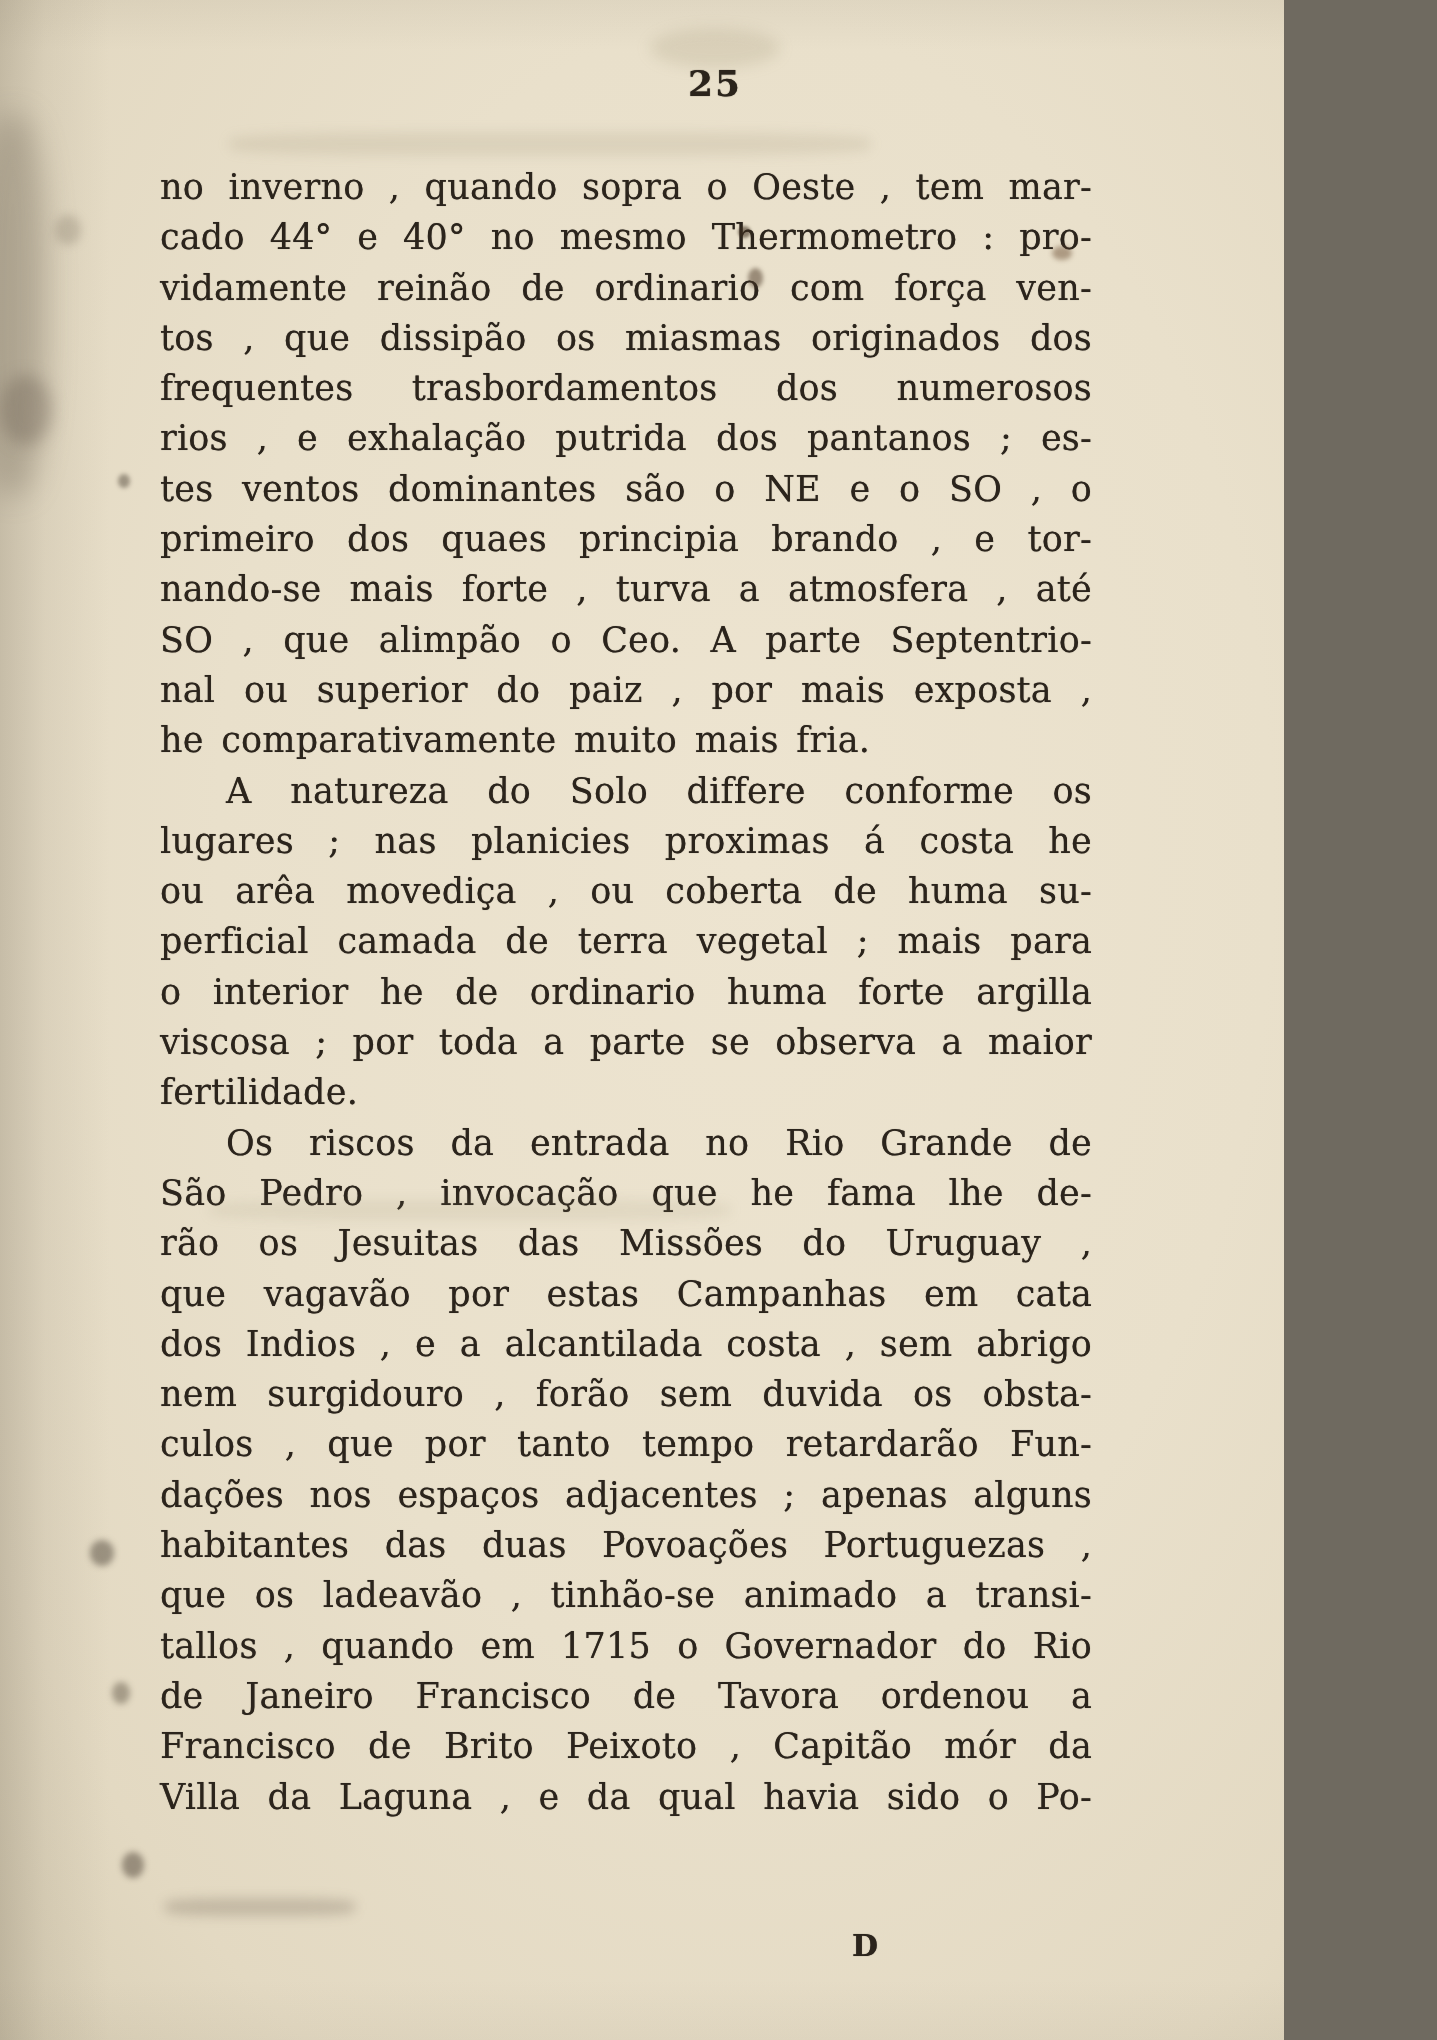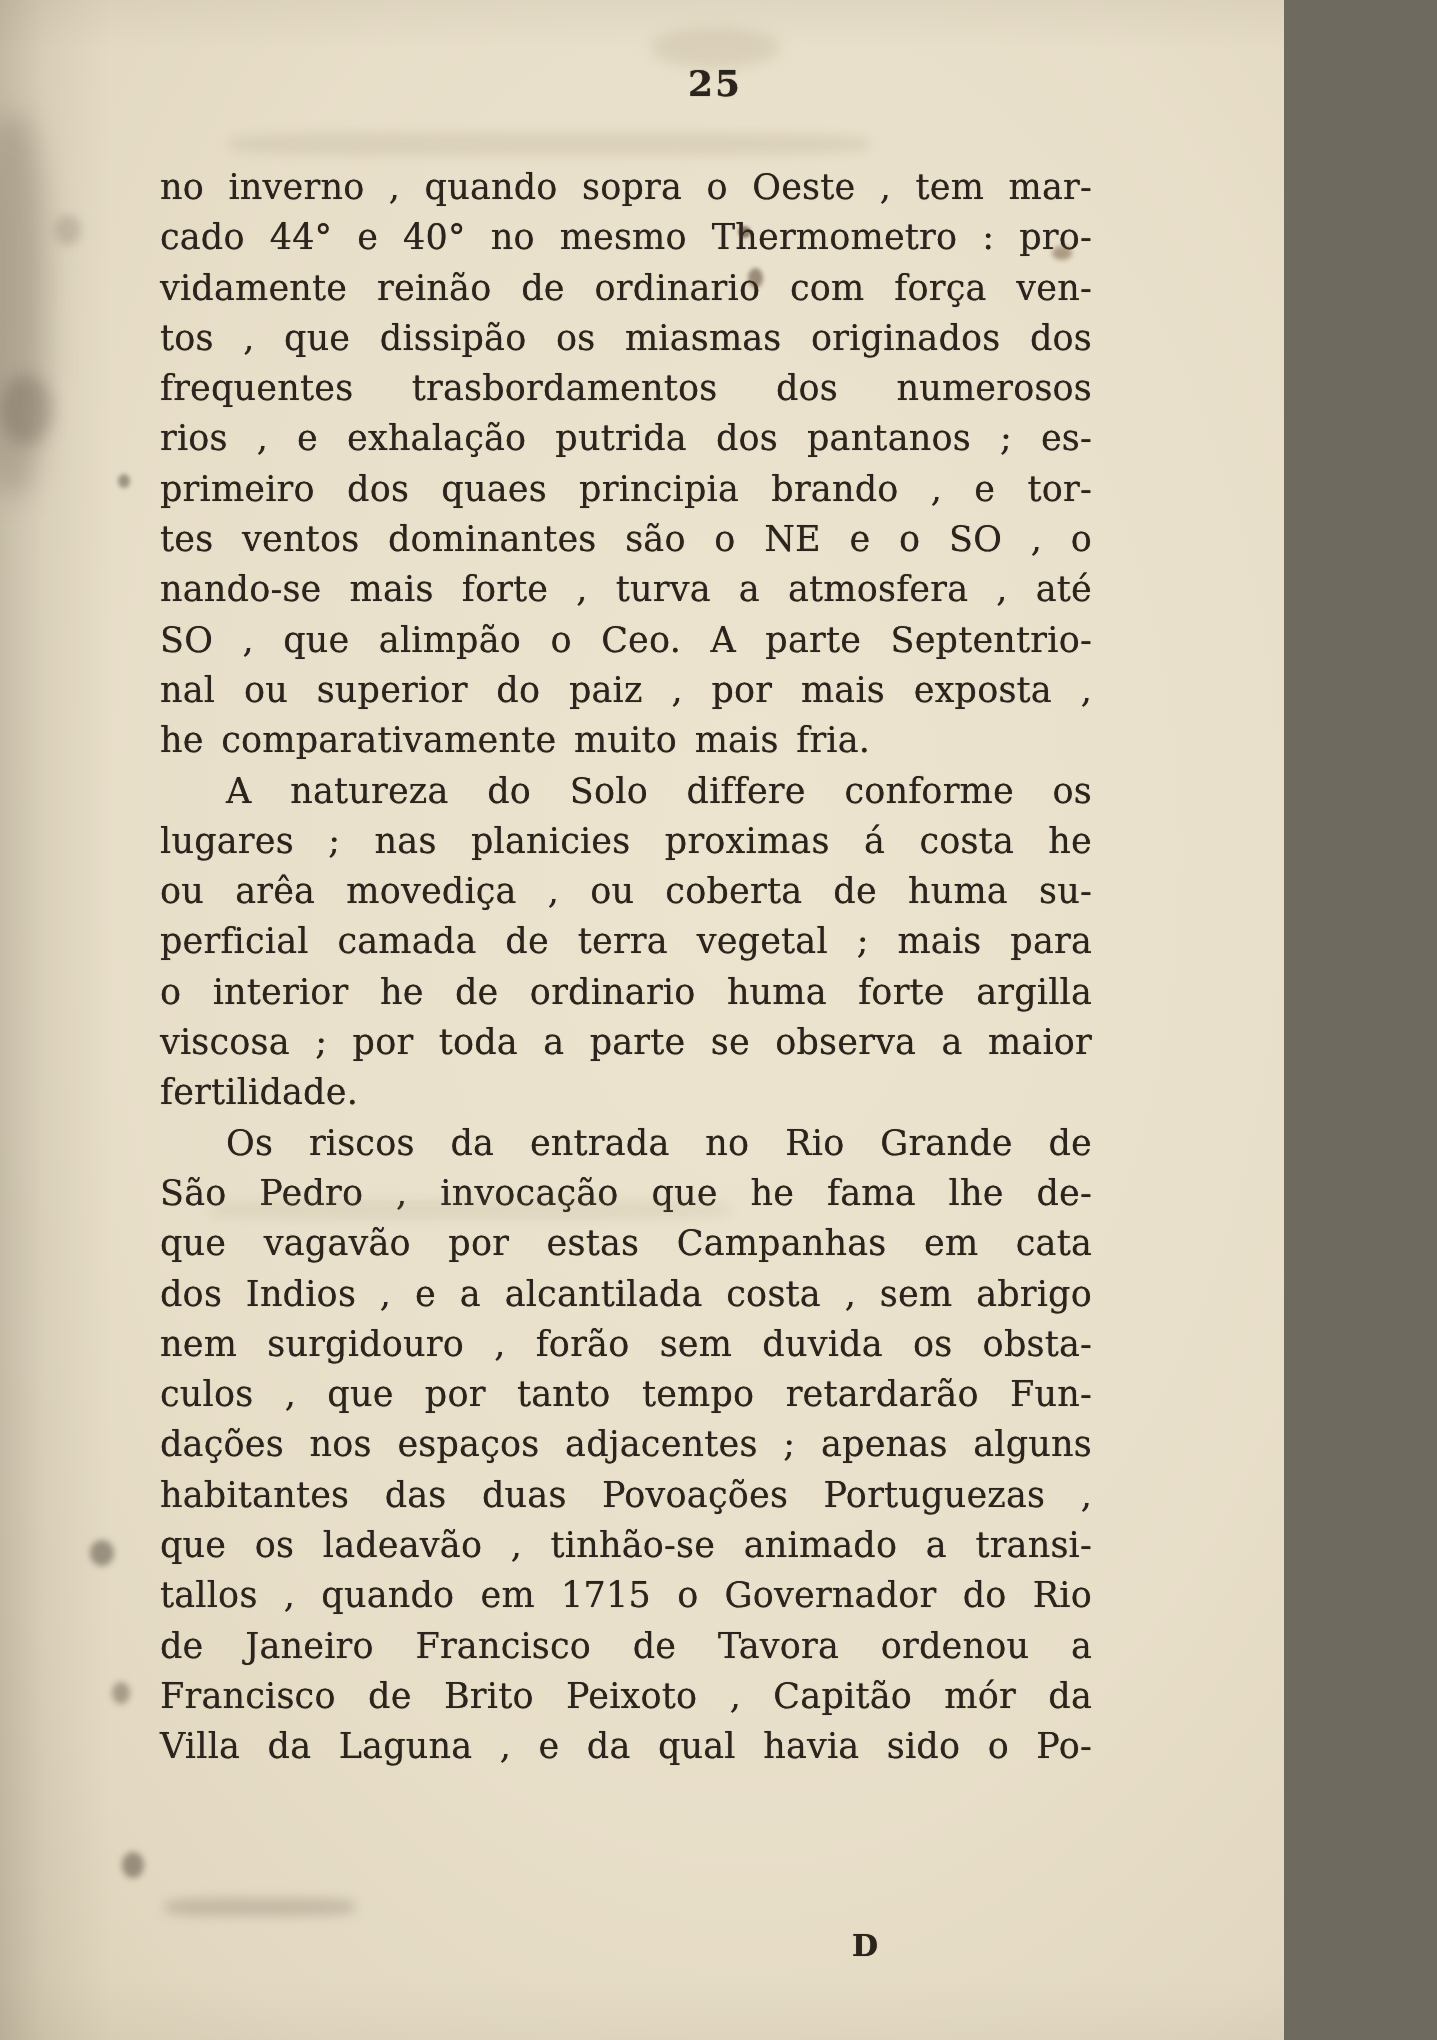--- a/index.html
+++ b/index.html
@@ -64,35 +64,36 @@
 <div class="page">
   <div class="stain s-ghost-25"></div>
   <div class="pageno">25</div>
   <div class="textblock">
       <div class="line">no inverno , quando sopra o Oeste , tem mar-</div>
       <div class="line">cado 44° e 40° no mesmo Thermometro : pro-</div>
       <div class="line">vidamente reinão de ordinario com força ven-</div>
       <div class="line">tos , que dissipão os miasmas originados dos</div>
       <div class="line">frequentes trasbordamentos dos numerosos</div>
       <div class="line">rios , e exhalação putrida dos pantanos ; es-</div>
+      <div class="line">tes ventos dominantes são o NE e o SO , o</div>
       <div class="line">primeiro dos quaes principia brando , e tor-</div>
-      <div class="line">tes ventos dominantes são o NE e o SO , o</div>
       <div class="line">nando-se mais forte , turva a atmosfera , até</div>
       <div class="line">SO , que alimpão o Ceo. A parte Septentrio-</div>
       <div class="line">nal ou superior do paiz , por mais exposta ,</div>
       <div class="line no-just">he comparativamente muito mais fria.</div>
       <div class="line indent">A natureza do Solo differe conforme os</div>
       <div class="line">lugares ; nas planicies proximas á costa he</div>
       <div class="line">ou arêa movediça , ou coberta de huma su-</div>
       <div class="line">perficial camada de terra vegetal ; mais para</div>
       <div class="line">o interior he de ordinario huma forte argilla</div>
       <div class="line">viscosa ; por toda a parte se observa a maior</div>
       <div class="line no-just">fertilidade.</div>
       <div class="line indent">Os riscos da entrada no Rio Grande de</div>
       <div class="line">São Pedro , invocação que he fama lhe de-</div>
+      <div class="line">rão os Jesuitas das Missões do Uruguay ,</div>
       <div class="line">que vagavão por estas Campanhas em cata</div>
       <div class="line">dos Indios , e a alcantilada costa , sem abrigo</div>
       <div class="line">nem surgidouro , forão sem duvida os obsta-</div>
       <div class="line">culos , que por tanto tempo retardarão Fun-</div>
       <div class="line">dações nos espaços adjacentes ; apenas alguns</div>
       <div class="line">habitantes das duas Povoações Portuguezas ,</div>
       <div class="line">que os ladeavão , tinhão-se animado a transi-</div>
       <div class="line">tallos , quando em 1715 o Governador do Rio</div>
       <div class="line">de Janeiro Francisco de Tavora ordenou a</div>
       <div class="line">Francisco de Brito Peixoto , Capitão mór da</div>

